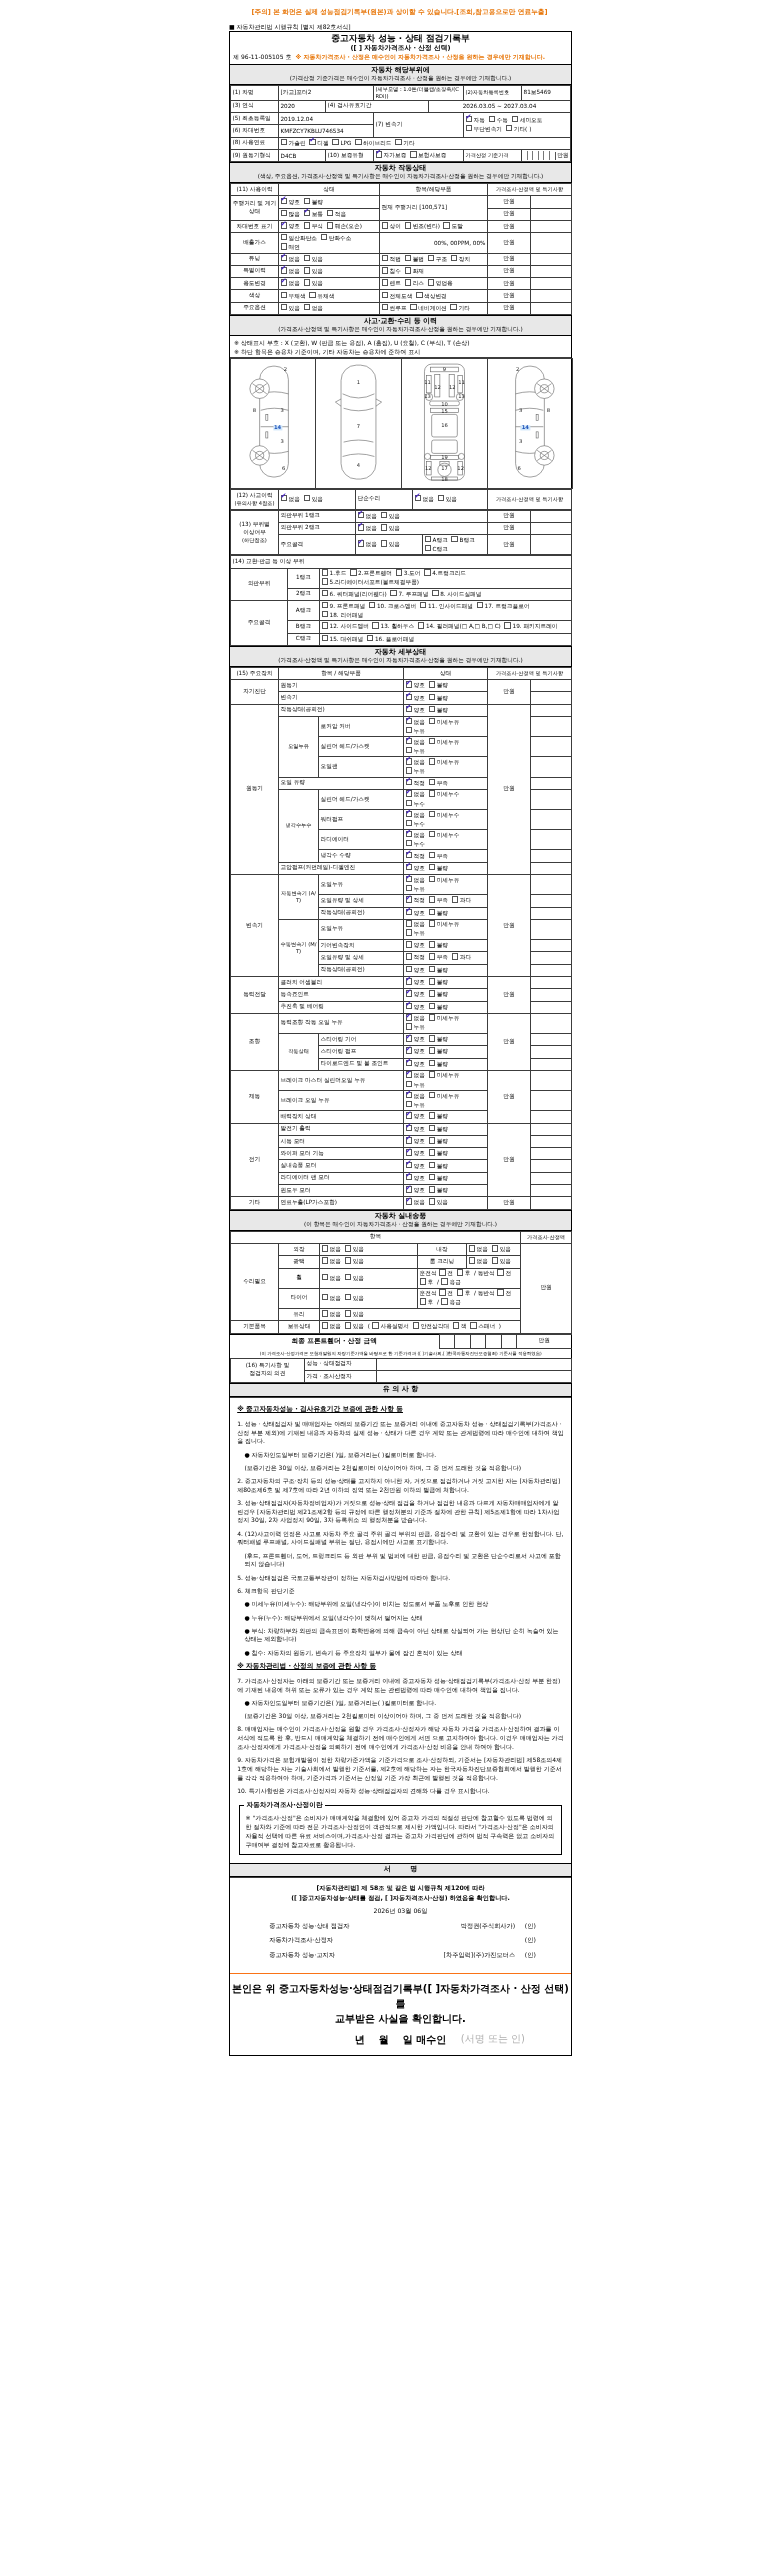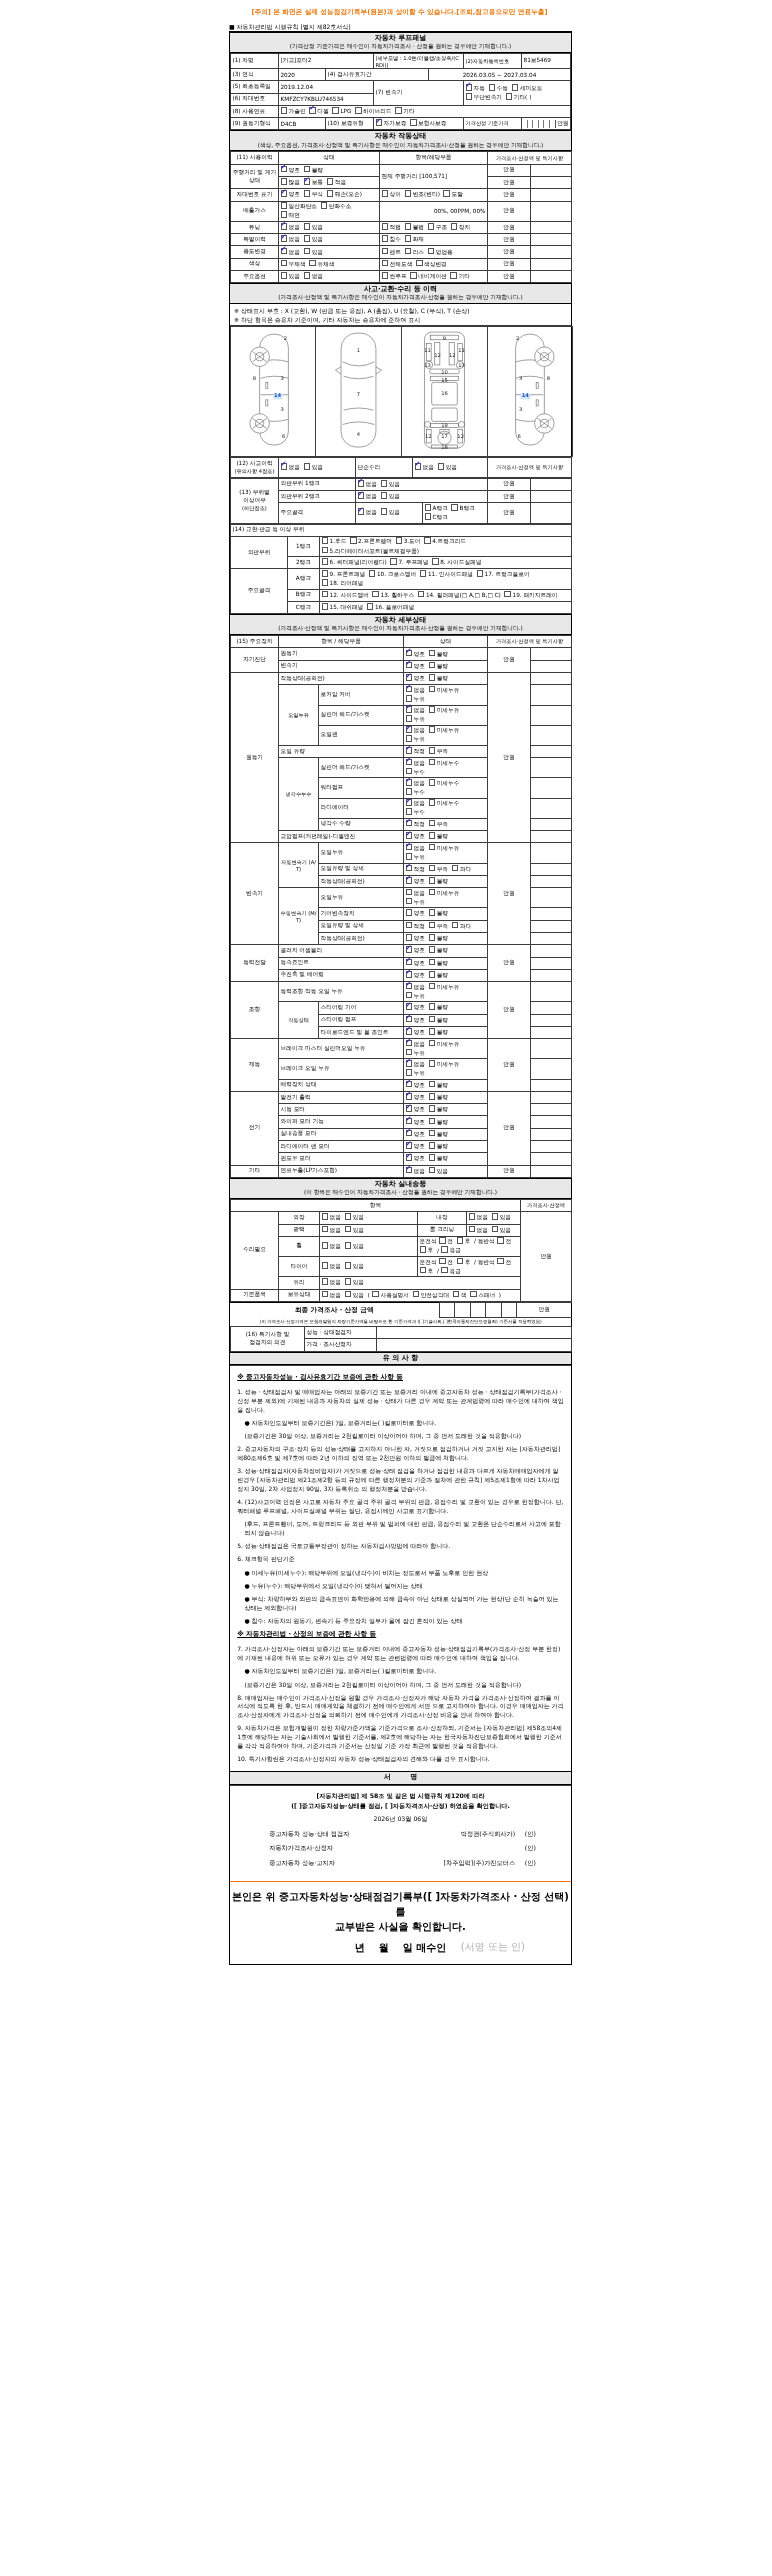--- a/index.html
+++ b/index.html
@@ -63,23 +63,31 @@
 </head>
 <body>
 
 <div class="page">
 
   <div class="notice-top" style="color:#e8780c;">[주의] 본 화면은 실제 성능점검기록부(원본)과 상이할 수 있습니다.[조회,참고용으로만 연료누출]</div>
   <div class="rule-line">■ 자동차관리법 시행규칙 [별지 제82호서식]</div>
 
   <div class="form">
 
+    <div class="title-block">
+      <div class="title-main">중고자동차 성능 · 상태 점검기록부</div>
+      <div class="title-sub">([ ] 자동차가격조사 · 산정 선택)</div>
+      <div class="doc-line">
+        <span>제 96-11-005105 호</span>
+        <span class="doc-note" style="color:#e8780c;">※ 자동차가격조사 · 산정은 매수인이 자동차가격조사 · 산정을 원하는 경우에만 기재합니다.</span>
+      </div>
+    </div>
 
     <div class="band">
-      <div class="t">자동차 루프패널</div>
+      <div class="t">자동차 해당부위에</div>
       <div class="s">(가격산정 기준가격은 매수인이 자동차가격조사 · 산정을 원하는 경우에만 기재합니다.)</div>
     </div>
     <table>
       <colgroup>
           <col style="width:48px">
           <col style="width:47px">
           <col style="width:48px">
           <col style="width:55px">
           <col style="width:35px">
           <col style="width:58px">
@@ -742,21 +750,21 @@
           <col style="width:209px">
           <col style="width:15.5px">
           <col style="width:15.5px">
           <col style="width:15.5px">
           <col style="width:15.5px">
           <col style="width:15.5px">
           <col style="width:55px">
         </colgroup>
       <tbody>
           <tr>
-        <td class="c b" style="font-size:6.7px;height:13.4px;border-left:none;border-top:none;border-bottom:none;">최종 가격조사 · 산정 금액</td>
+        <td class="c b" style="font-size:6.7px;height:13.4px;border-left:none;border-top:none;border-bottom:none;">최종 프론트휀더 · 산정 금액</td>
         <td></td>
         <td></td>
         <td></td>
         <td></td>
         <td></td>
         <td class="c" style="border-right:none;">만원</td>
       </tr>
       <tr>
         <td colspan="7" class="c" style="font-size:4.4px;border:none;height:7.2px;">(이 가격조사·산정가격은 보험개발원의 차량기준가액을 바탕으로 한 기준가격과 ([ ]기술사회,[ ]한국자동차진단보증협회) 기준서를 적용하였음)</td>
       </tr>
@@ -807,20 +815,24 @@
         </div>
       <div class="hd">※ 자동차관리법 · 산정의 보증에 관한 사항 등</div>
       <div id="notes2">
           <p class="">7. 가격조사·산정자는 아래의 보증기간 또는 보증거리 이내에 중고자동차 성능·상태점검기록부(가격조사·산정 부분 한정)에 기재된 내용에 허위 또는 오류가 있는 경우 계약 또는 관련법령에 따라 매수인에 대하여 책임을 집니다.</p>
           <p class="i1">● 자동차인도일부터 보증기간은( )일, 보증거리는( )킬로미터로 합니다.</p>
           <p class="i1">(보증기간은 30일 이상, 보증거리는 2천킬로미터 이상이어야 하며, 그 중 먼저 도래한 것을 적용합니다)</p>
           <p class="">8. 매매업자는 매수인이 가격조사·산정을 원할 경우 가격조사·산정자가 해당 자동차 가격을 가격조사·산정하여 결과를 이 서식에 적도록 한 후, 반드시 매매계약을 체결하기 전에 매수인에게 서면 으로 고지하여야 합니다. 이경우 매매업자는 가격조사·산정자에게 가격조사·산정을 의뢰하기 전에 매수인에게 가격조사·산정 비용을 안내 하여야 합니다.</p>
           <p class="">9. 자동차가격은 보험개발원이 정한 차량가준가액을 기준가격으로 조사·산정하되, 기준서는 [자동차관리법] 제58조의4제1호에 해당하는 자는 기술사회에서 발행한 기준서를, 제2호에 해당하는 자는 한국자동차진단보증협회에서 발행한 기준서를 각각 적용하여야 하며, 기준가격과 기준서는 산정일 기준 가장 최근에 발행된 것을 적용합니다.</p>
           <p class="">10. 특기사항란은 가격조사·산정자의 자동차 성능·상태점검자의 견해와 다를 경우 표시합니다.</p>
         </div>
+      <div class="defbox">
+        <span class="bt">자동차가격조사·산정이란</span>
+        <div style="line-height:1.5;">※ "가격조사·산정"은 소비자가 매매계약을 체결함에 있어 중고차 가격의 적절성 판단에 참고할수 있도록 법령에 의한 절차와 기준에 따라 전문 가격조사·산정인이 객관적으로 제시한 가액입니다. 따라서 "가격조사·산정"은 소비자의 자율적 선택에 따른 유료 서비스이며,가격조사·산정 결과는 중고차 가격판단에 관하여 법적 구속력은 없고 소비자의 구매여부 결정에 참고자료로 활용됩니다.</div>
+      </div>
     </div>
 
     <div class="band">
       <div class="t" style="white-space:pre;">서        명</div>
     </div>
     <div class="signblk">
       <div class="cen">
         <div>[자동차관리법] 제 58조 및 같은 법 시행규칙 제120에 따라</div>
         <div>([ ]중고자동차성능·상태를 점검, [ ]자동차격조사·산정) 하였음을 확인합니다.</div>
       </div>

